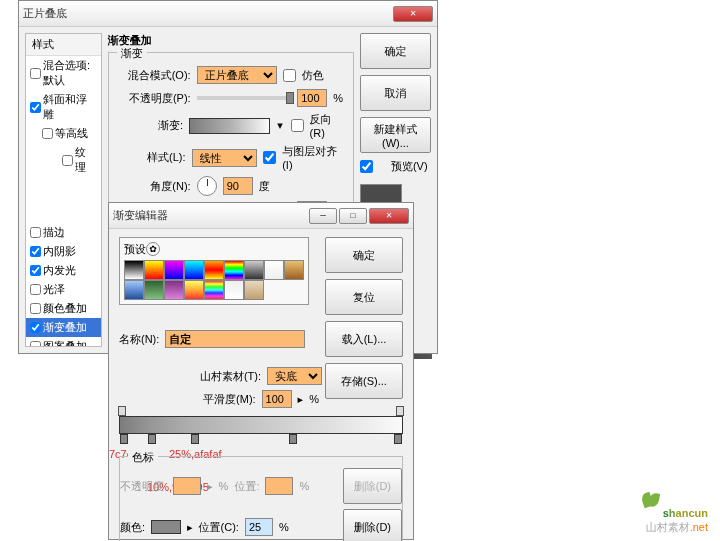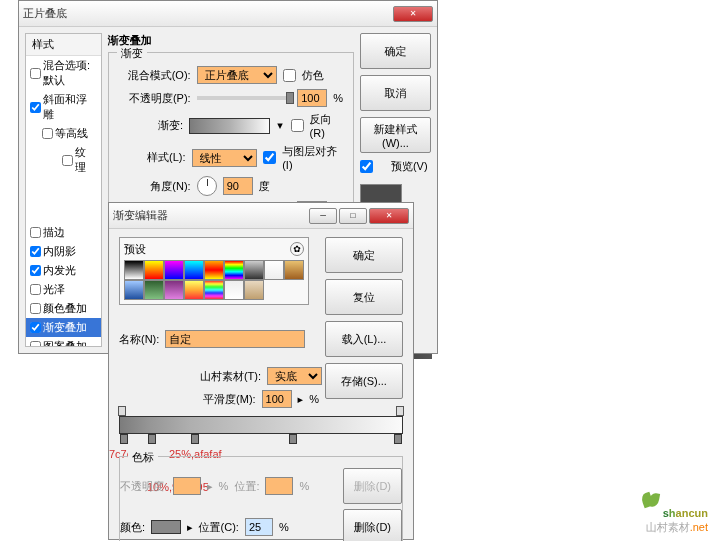--- a/index.html
+++ b/index.html
@@ -31,21 +31,21 @@
 .preview-sw{width:42px;height:42px;background:#4a4a4a;border:1px solid #888;margin:4px 0}
 .dial{width:20px;height:20px;border:1px solid #888;border-radius:50%;background:#fff;display:inline-block;position:relative}
 .dial::after{content:"";position:absolute;left:50%;top:2px;width:1px;height:7px;background:#333}
 .slider{flex:1;height:4px;background:#d0d0d0;position:relative}
 .slider .thumb{position:absolute;top:-4px;width:8px;height:12px;background:#888;border:1px solid #555}
 .dlg2{left:108px;top:202px;width:306px;height:338px}
 .dlg2-body{padding:8px 10px;height:calc(100% - 26px);position:relative}
 .side2{width:78px;display:flex;flex-direction:column;gap:6px;position:absolute;right:10px;top:8px}
 .side2 .btn{width:100%}
 .preset-box{width:190px;border:1px solid #999;padding:4px;background:#f8f8f8}
-.preset-lbl{display:flex;justify-content:space-between;margin-bottom:3px}
+.preset-lbl{display:flex;justify-content:flex-start;margin-bottom:3px}
 .swatches{display:flex;flex-wrap:wrap;width:180px}
 .sw{width:20px;height:20px;border:1px solid #888;margin:0}
 .name-row{margin-top:16px;display:flex;align-items:center;gap:6px}
 .grad-edit{margin:8px 0;width:100%;height:18px;border:1px solid #333;background:linear-gradient(to right,#7c7c7c 0%,#959595 10%,#afafaf 25%,#fafafa 100%);position:relative}
 .stop{position:absolute;width:8px;height:10px;bottom:-11px;background:#888;border:1px solid #333}
 .ostop{position:absolute;width:8px;height:10px;top:-11px;background:#ddd;border:1px solid #555}
 .red{color:#d32f2f;font-size:11px;position:absolute}
 .color-chip{width:30px;height:14px;border:1px solid #333;background:#888;display:inline-block}
 .gear{width:14px;height:14px;border:1px solid #888;border-radius:50%;display:inline-flex;align-items:center;justify-content:center;font-size:9px}
 .logo{position:absolute;right:12px;bottom:6px;font-family:Arial;font-weight:bold;font-size:26px}
@@ -223,21 +223,21 @@
         </div>
     </div>
     <div class="side2">
       <button class="btn">确定</button>
       <button class="btn">复位</button>
       <button class="btn">载入(L)...</button>
       <button class="btn">存储(S)...</button>
     </div>
     <div class="name-row">
       <span>名称(N):</span>
-      <input type="text" style="width: 140px;" value="自定">
+      <input type="text" style="width: 140px; font-weight: bold;" value="自定">
       <button class="btn" style="margin-left:auto">新建(W)</button>
     </div>
     <div class="frow" style="margin-top:10px;justify-content:center">
       <span>山村素材(T):</span>
       <select style="width:55px"><option>实底</option></select>
     </div>
     <div class="frow" style="justify-content:center">
       <span>平滑度(M):</span>
       <input type="text" style="width: 30px;" value="100">
       <span>▸</span>

